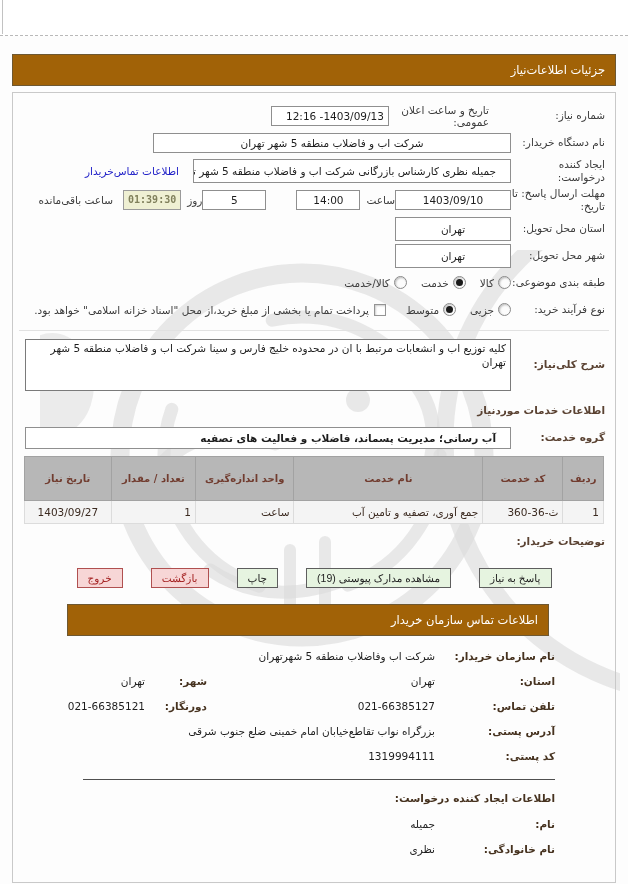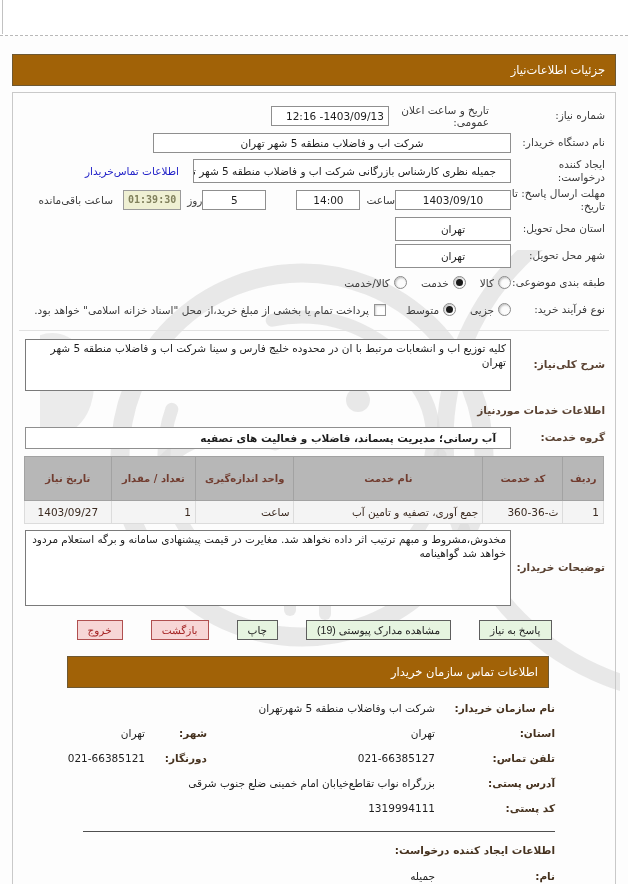--- a/index.html
+++ b/index.html
@@ -209,21 +209,20 @@
         <td>جمع آوری، تصفیه و تامین آب</td>
         <td>ساعت</td>
         <td>1</td>
         <td class="num">1403/09/27</td>
       </tr>
     </tbody>
   </table>
 
   <div class="frow" style="align-items:center;">
     <span class="flabel b">توضیحات خریدار:</span>
-    <div class="bigbox" style="flex:1;height:76px;margin-left:4px;">مخدوش،مشروط و مبهم ترتیب اثر داده نخواهد شد. مغایرت در قیمت پیشنهادی سامانه و برگه استعلام مردود خواهد شد  گواهینامه</div>
   </div>
 
   <div class="btn-row">
     <button class="btn green">پاسخ به نیاز</button>
     <button class="btn green">مشاهده مدارک پیوستی (19)</button>
     <button class="btn green">چاپ</button>
     <button class="btn pink">بازگشت</button>
     <button class="btn pink">خروج</button>
   </div>
 

